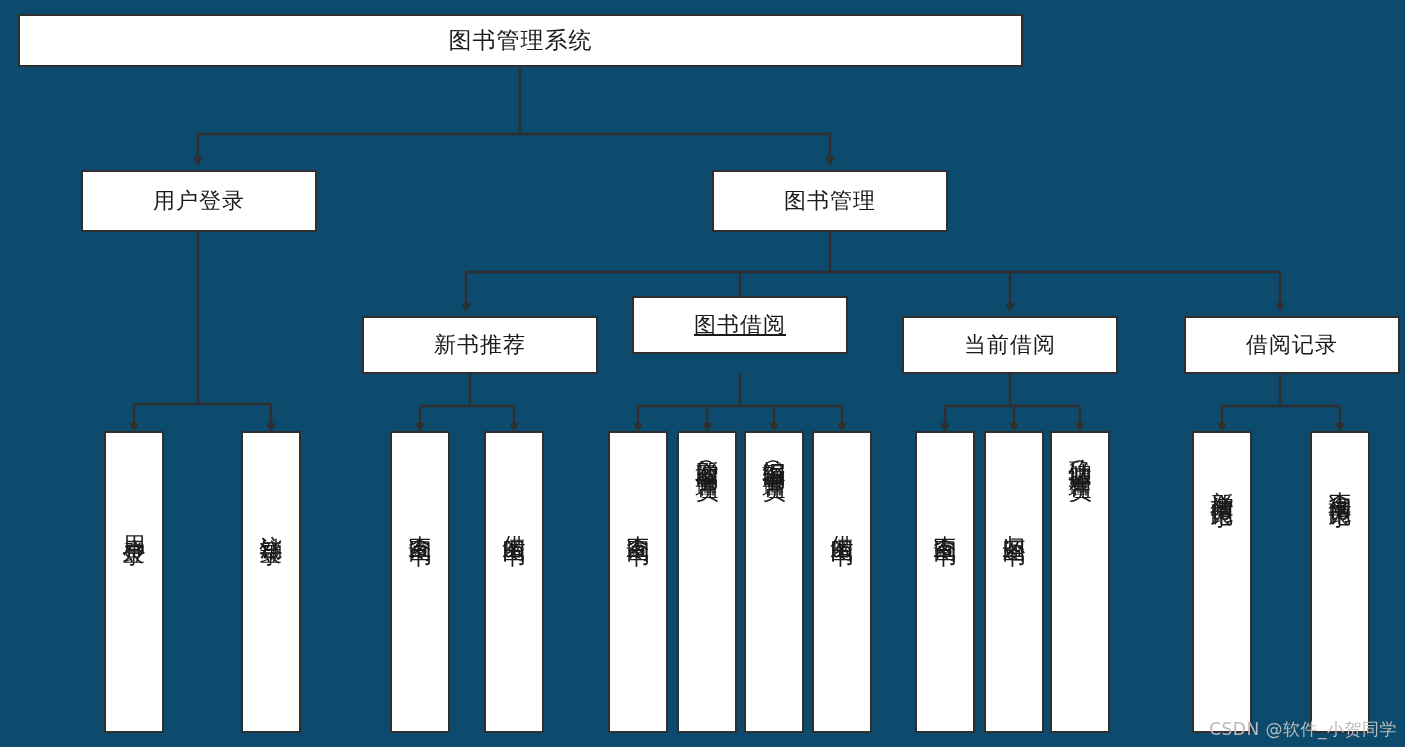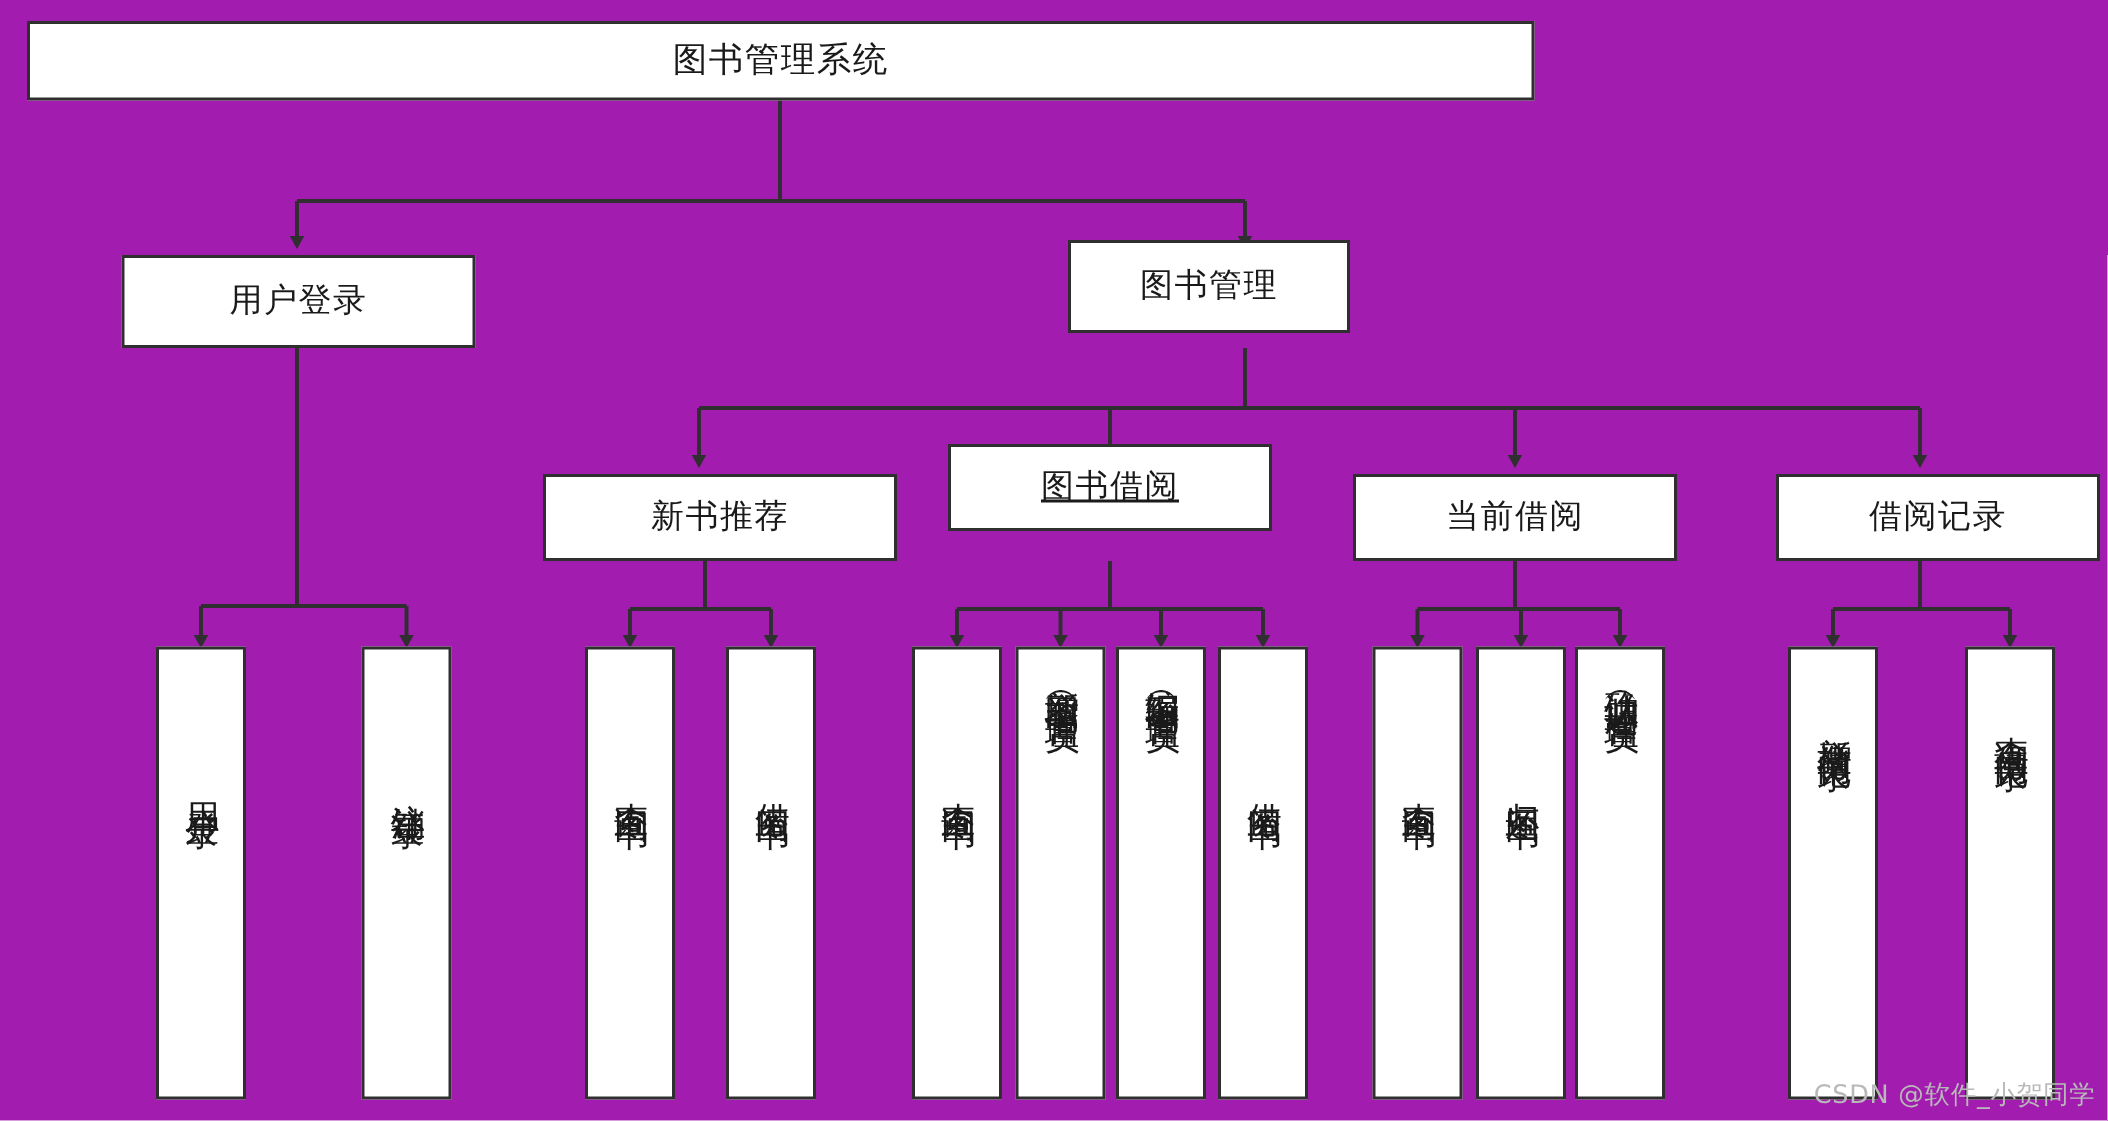--- a/index.html
+++ b/index.html
@@ -7,21 +7,21 @@
     padding: 0;
     background: #ffffff;
   }
   body {
     font-family: "DejaVu Sans", "Liberation Sans", sans-serif;
   }
   #canvas {
     position: relative;
     width: 1405px;
     height: 747px;
-    background: #a21caf;
+    background: #0c4a6e;
     overflow: hidden;
   }
   svg#wires {
     position: absolute;
     left: 0;
     top: 0;
     width: 1405px;
     height: 747px;
     pointer-events: none;
   }
@@ -124,21 +124,21 @@
     </g>
   </svg>
 
   <div class="node h root" style="left:18px; top:14px; width:1005px; height:53px;">
     <span>图书管理系统</span>
   </div>
 
   <div class="node h" style="left:81px; top:170px; width:236px; height:62px;">
     <span>用户登录</span>
   </div>
-  <div class="node h" style="left:712px; top:160px; width:188px; height:62px;">
+  <div class="node h" style="left:712px; top:170px; width:236px; height:62px;">
     <span>图书管理</span>
   </div>
 
   <div class="node h" style="left:362px; top:316px; width:236px; height:58px;">
     <span>新书推荐</span>
   </div>
   <div class="node h" style="left:632px; top:296px; width:216px; height:58px;text-decoration:underline;">
     <span>图书借阅</span>
   </div>
   <div class="node h" style="left:902px; top:316px; width:216px; height:58px;">

